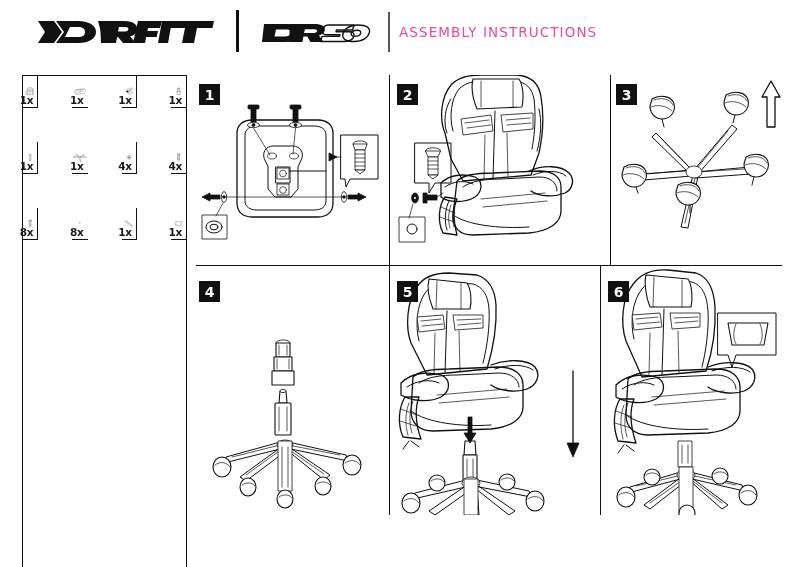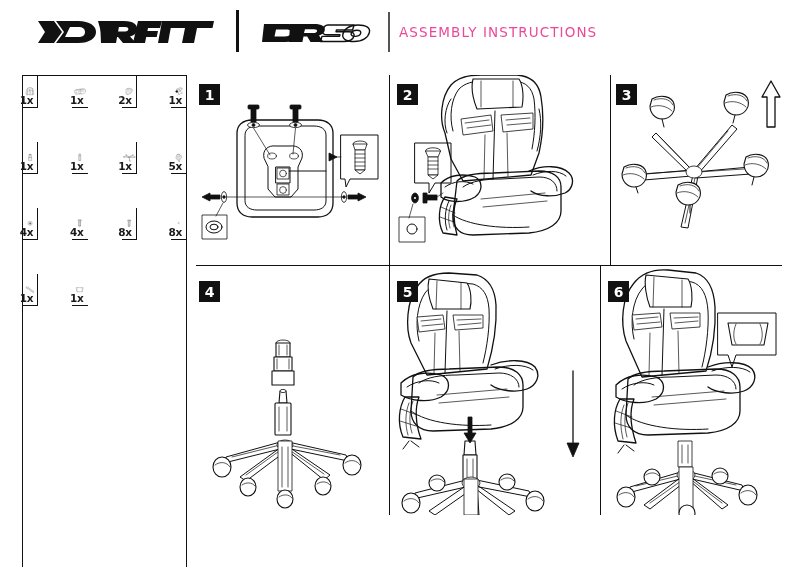--- a/index.html
+++ b/index.html
@@ -116,31 +116,20 @@
         <path class="wht" d="M14 28 C12 22 16 17 24 16 L58 11 C68 10 74 14 73 21 L72 28
                              C71 34 64 38 54 39 L26 41 C18 41.5 15 35 14 28 Z"></path>
         <path class="lnt" d="M16 24 C20 19 28 17 38 16.5 L58 14.5 C66 14 71 16 72 21"></path>
         <path class="lnt" d="M30 19 L60 16 M32 24 L62 21 M33 29 L63 26"></path>
         <path class="lnt" d="M20 31 C26 35 38 37 52 36"></path>
         <path class="lnt" d="M24 17 L22 38 M46 14 L44 36"></path>
       </svg>
       <span class="qty">1x</span>
     </div>
 
-    <div class="pcell">
-      <svg class="art" viewBox="0 0 82 52">
-        <path class="wht" d="M26 10 C38 6 52 7 58 12 C62 16 60 24 54 32 C48 40 38 44 30 43
-                             C24 42 22 36 22 28 C22 20 22 13 26 10 Z"></path>
-        <path class="lnt" d="M28 12 C40 9 50 10 56 14 C58 18 56 25 50 32 C44 39 35 42 29 41"></path>
-        <path class="lnt" d="M30 14 C40 12 48 13 53 17 M31 19 C40 17 47 18 52 21"></path>
-        <path class="lnt" d="M26 24 C34 22 44 24 50 28 M26 30 C33 28 42 30 47 34"></path>
-        <path class="lnt" d="M24 36 L32 42"></path>
-      </svg>
-      <span class="qty">2x</span>
-    </div>
 
     <div class="pcell">
       <svg class="art" viewBox="0 0 82 52">
         <path class="wht" d="M30 12 L52 6 L60 10 L58 17 L44 22 L32 20 Z"></path>
         <path class="lnt" d="M52 6 L56 14 L60 10 M44 22 L46 13 L52 6"></path>
         <path class="wht" d="M28 20 L46 16 L50 24 L34 32 L26 28 Z"></path>
         <ellipse class="blk" cx="31" cy="26" rx="6" ry="5"></ellipse>
         <path class="ln2" d="M36 30 L42 40 M42 40 L36 44 M42 40 L48 42"></path>
         <path class="ln2" d="M50 24 L58 30 C62 33 60 38 56 37"></path>
         <ellipse class="wht2" cx="55" cy="36" rx="4" ry="3"></ellipse>
@@ -181,30 +170,20 @@
           <ellipse cx="10" cy="23" rx="4" ry="3"></ellipse>
             <ellipse cx="23" cy="12" rx="4" ry="3"></ellipse>
           <ellipse cx="63" cy="13" rx="4" ry="3"></ellipse>
             <ellipse cx="74" cy="24" rx="4" ry="3"></ellipse>
           <ellipse cx="45" cy="46" rx="4" ry="3"></ellipse>
         </g>
       </svg>
       <span class="qty">1x</span>
     </div>
 
-    <div class="pcell">
-      <svg class="art" viewBox="0 0 82 52">
-        <path class="wht" d="M32 10 C42 6 54 10 56 20 C58 30 50 40 40 40 C31 40 26 32 27 23 Z"></path>
-        <path class="lnt" d="M34 12 C42 9 52 12 54 20 M30 20 C38 17 48 19 54 25 M29 28 C36 25 45 27 50 33"></path>
-        <path class="lnt" d="M38 9 L36 38 M46 10 L44 39"></path>
-        <path class="ln2" d="M43 40 L44 47"></path>
-        <rect class="wht2" x="41" y="45" width="5" height="4"></rect>
-      </svg>
-      <span class="qty">5x</span>
-    </div>
 
     <div class="pcell">
       <svg class="art" viewBox="0 0 82 52">
         <circle class="wht" cx="41" cy="25" r="12"></circle>
         <circle class="wht" cx="41" cy="25" r="7.5"></circle>
         <circle class="blk" cx="41" cy="25" r="3.4"></circle>
       </svg>
       <span class="qty">4x</span>
     </div>
 

